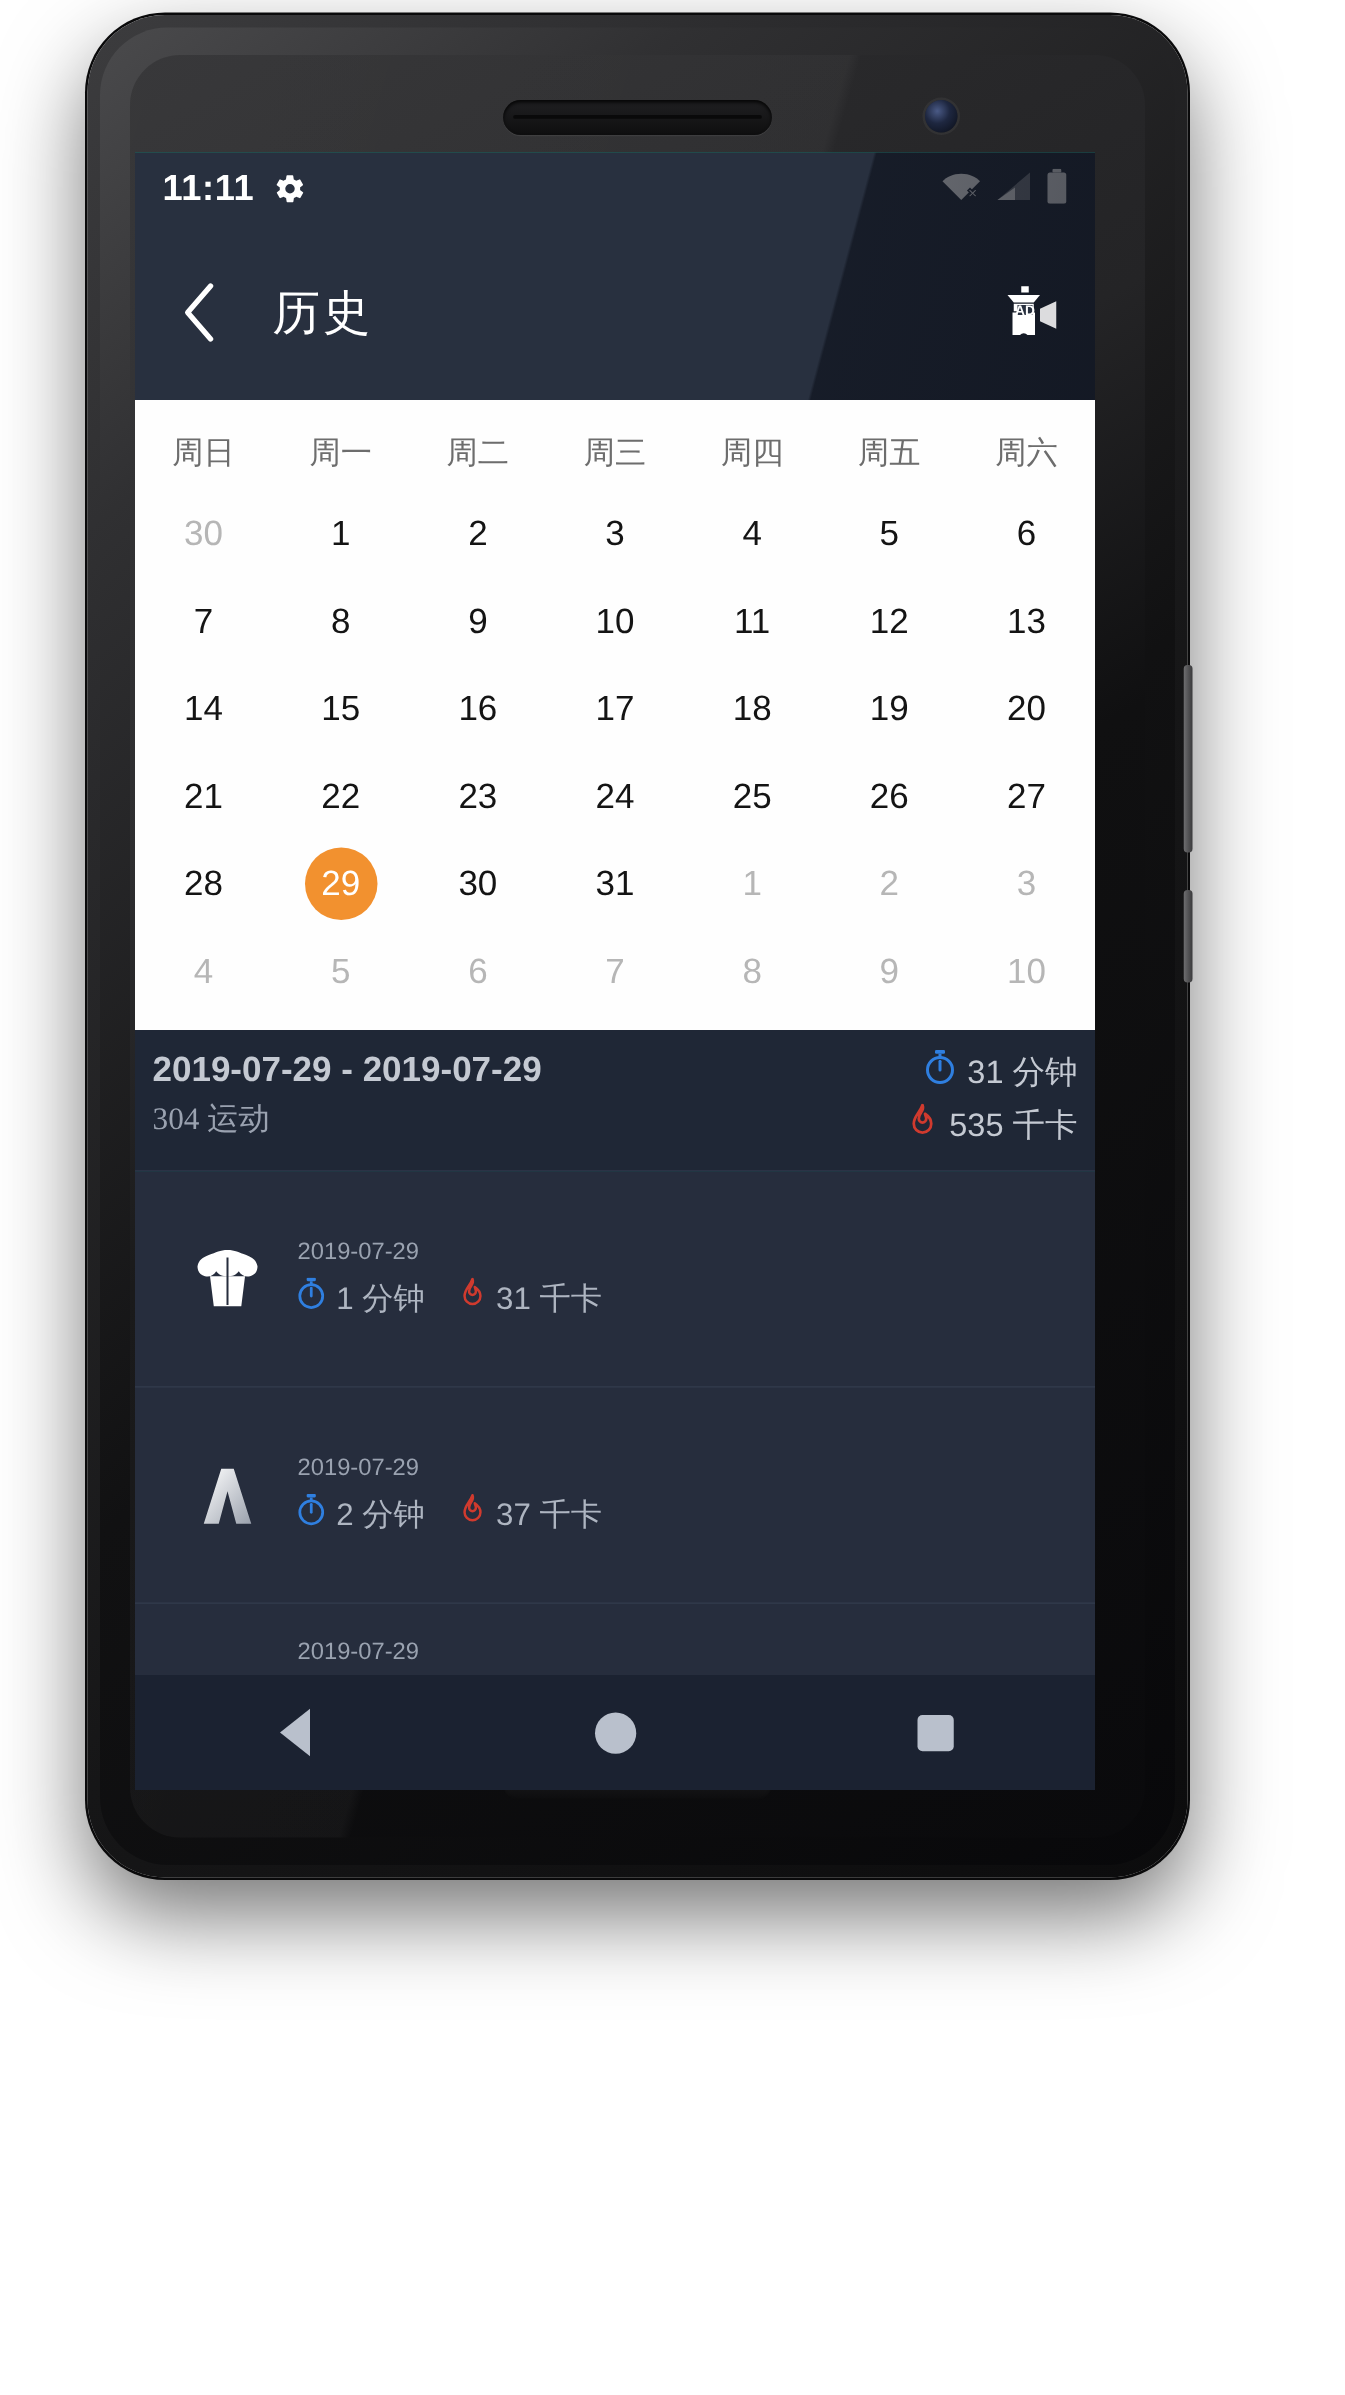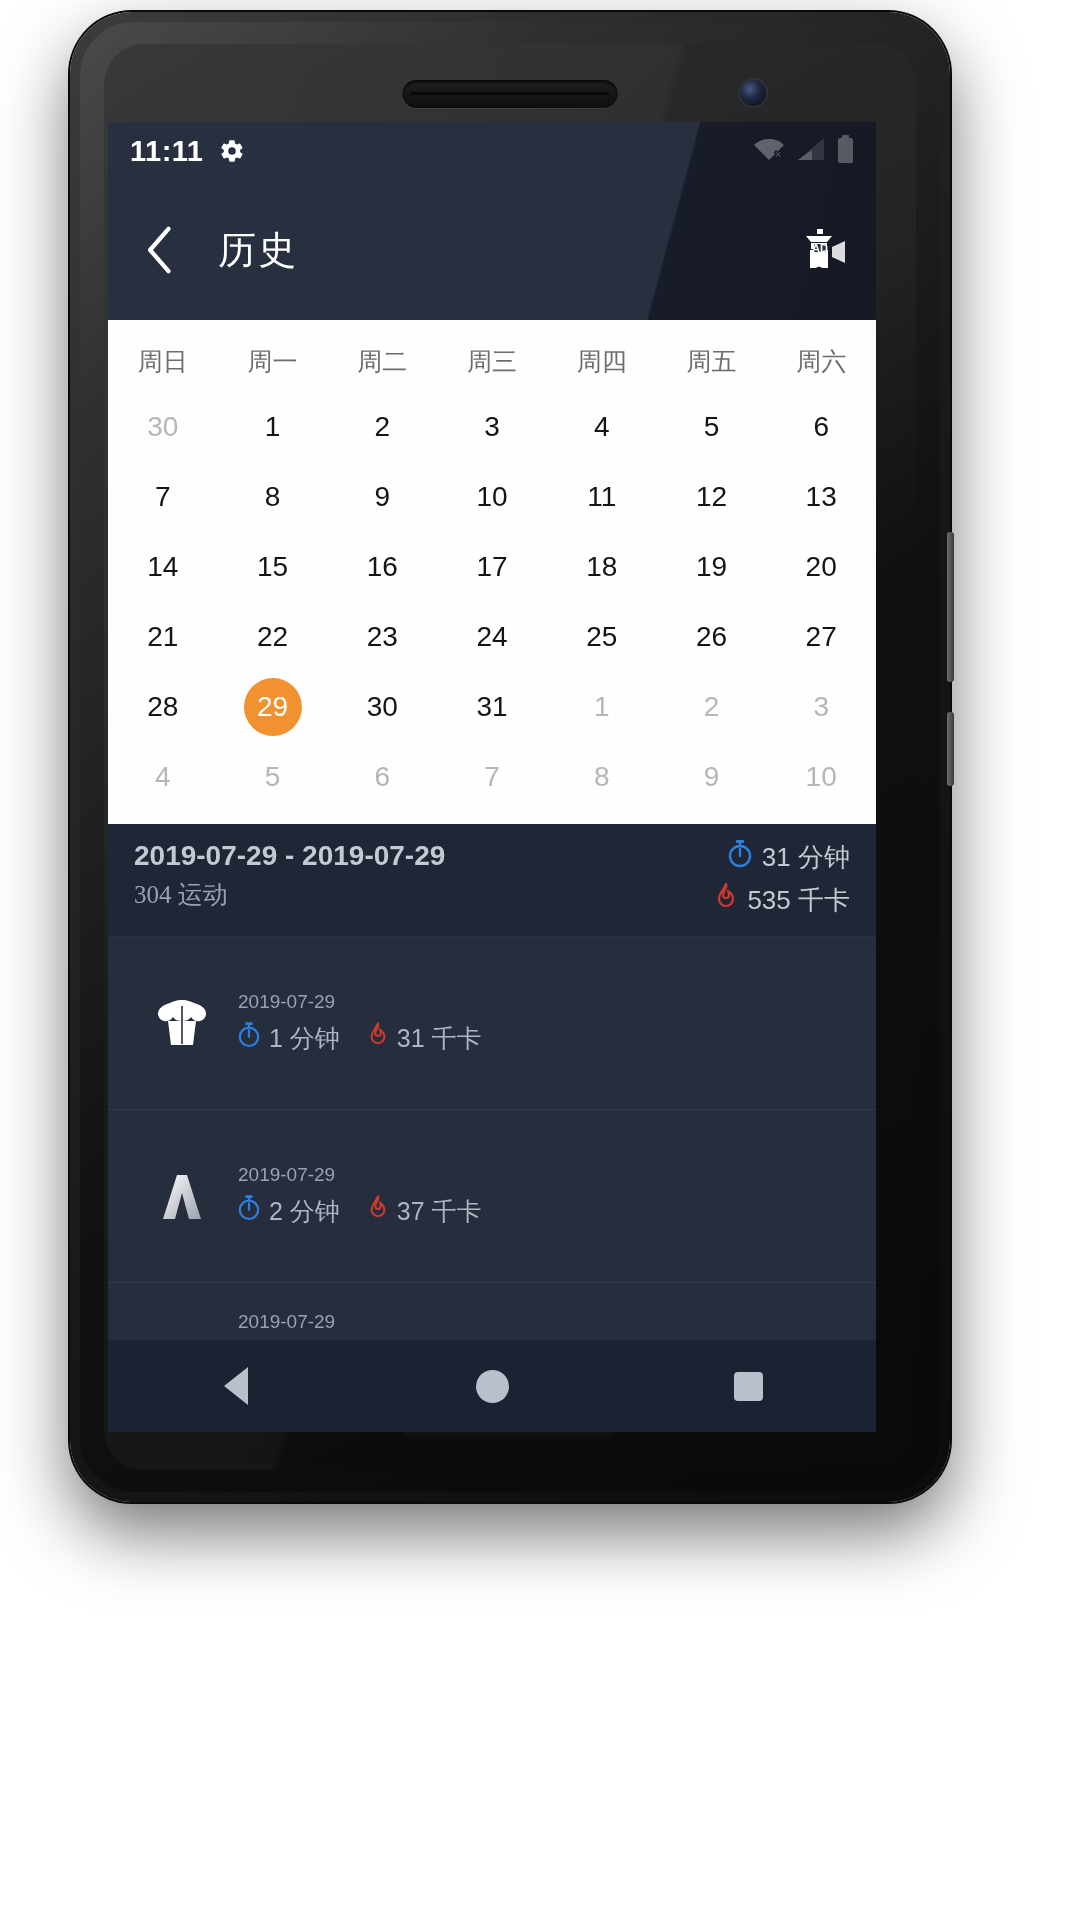--- a/index.html
+++ b/index.html
@@ -115,21 +115,21 @@
   .cal-cell.muted{ color:#b6b6b6; }
   .cal-cell .sel{
     width:58px; height:58px; border-radius:50%;
     background:#f2912f; color:#fff;
     display:flex; align-items:center; justify-content:center;
     font-size:28px;
   }
 
   
   .summary{
-    background:#1f2736; padding:16px 26px 18px;
+    background:#1f2736; padding:16px 14px 18px;
     display:flex; align-items:flex-start;
     border-bottom:1px solid #2b3346;
   }
   .sum-left{ display:flex; flex-direction:column; gap:6px; }
   .sum-range{ color:#c4c9d2; font-size:28px; font-weight:bold; }
   .sum-count{ color:#9aa2b0; font-size:25px;font-family:Liberation Serif, serif; }
   .sum-right{ margin-left:auto; display:flex; flex-direction:column; gap:8px; align-items:flex-end; }
   .sum-stat{ display:flex; align-items:center; gap:10px; color:#c4c9d2; font-size:26px; }
 
   

